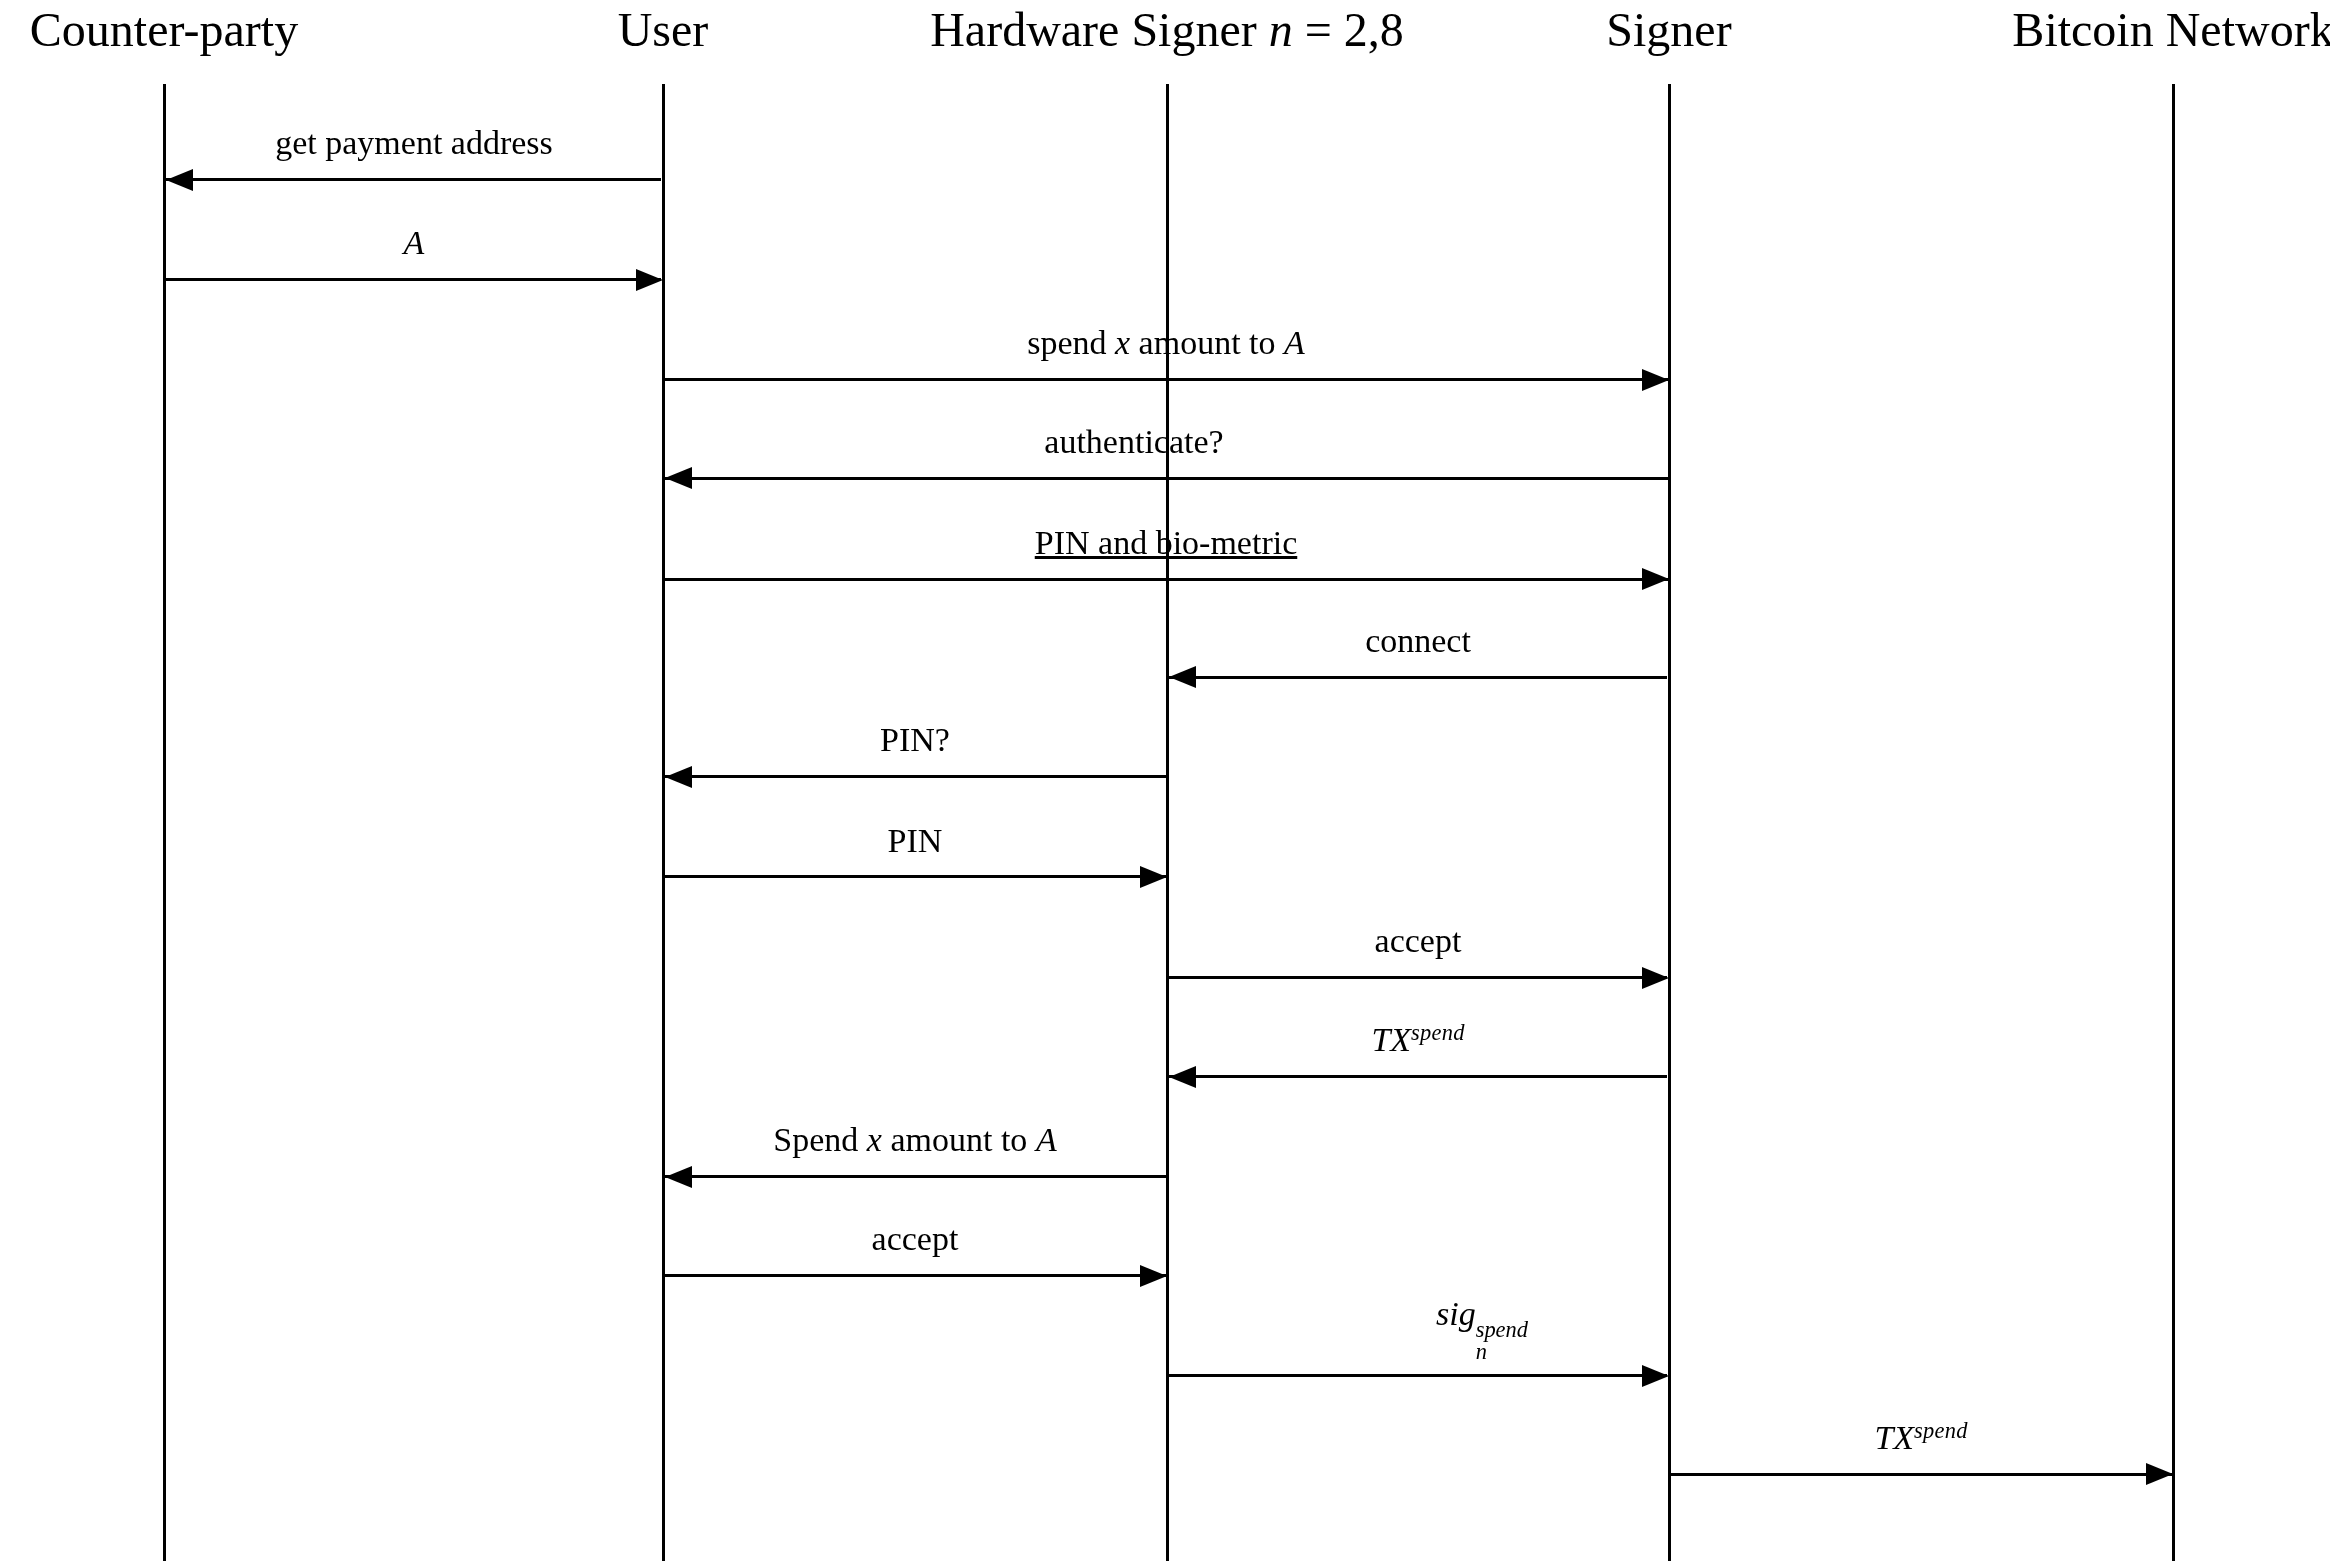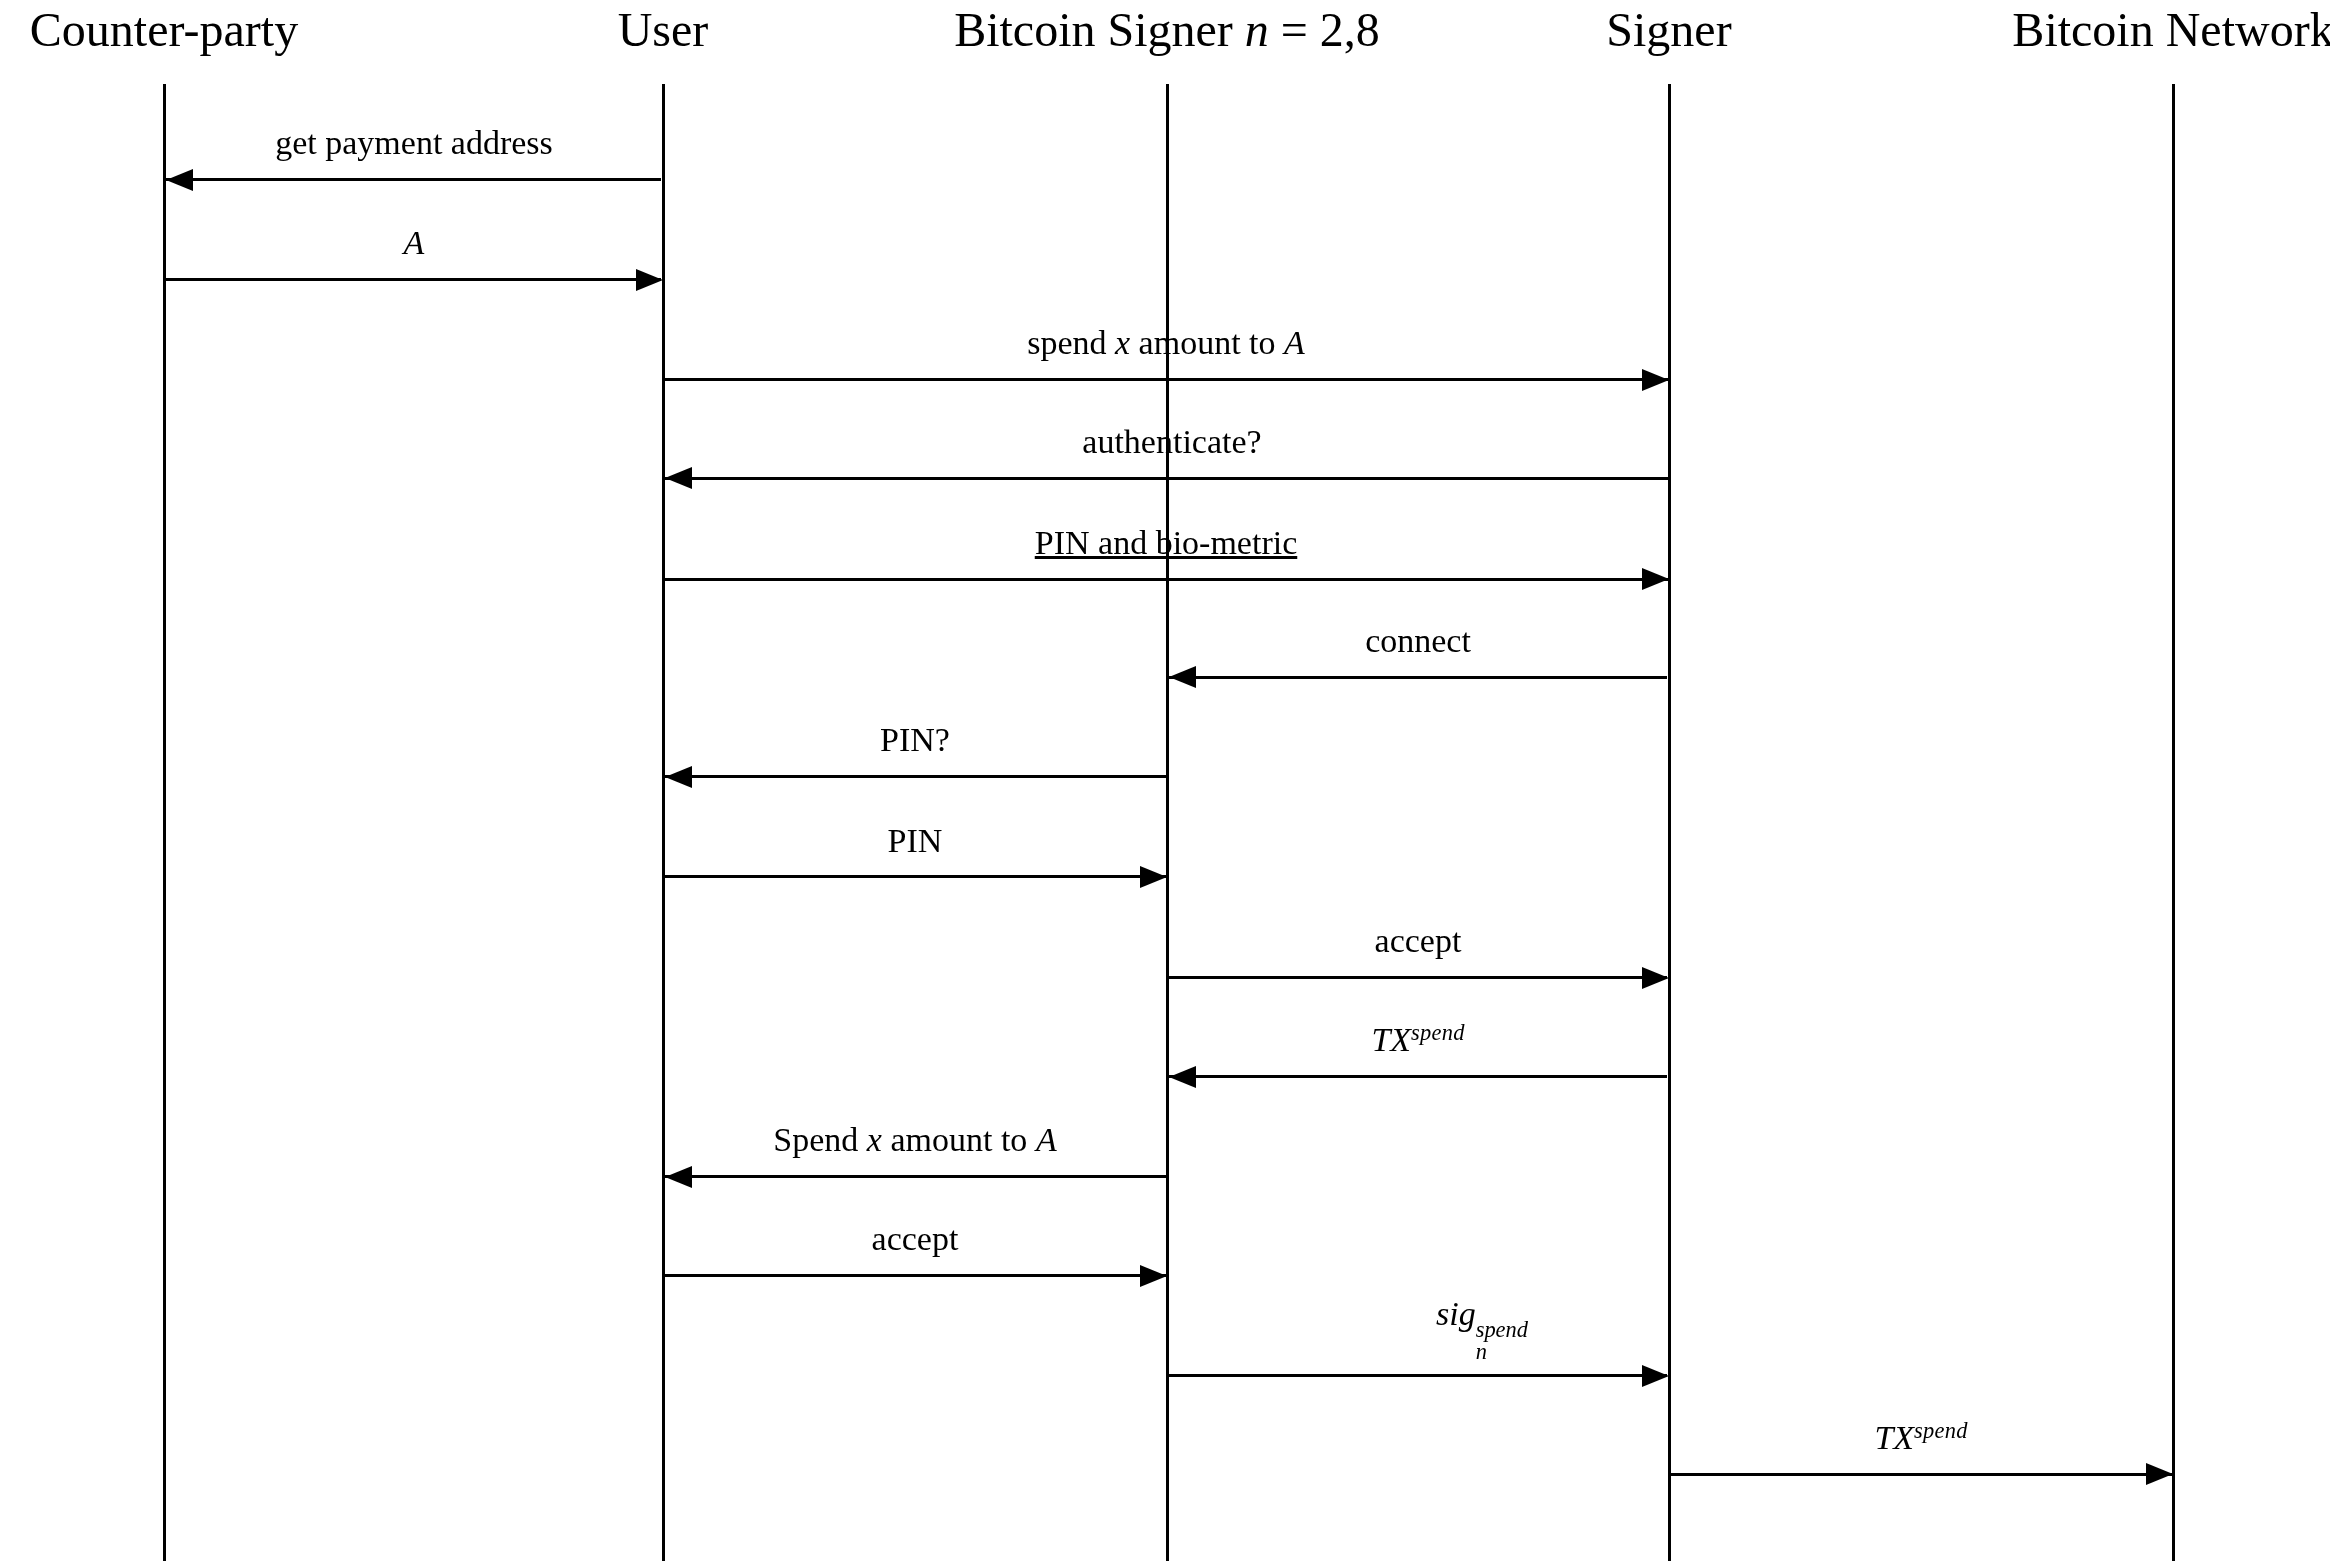--- a/index.html
+++ b/index.html
@@ -65,21 +65,21 @@
     vertical-align: -0.55em;
   }
 </style>
 </head>
 <body>
 
 <div id="canvas">
   <div id="actors-layer">
       <div class="actor-label" style="left: 164px;"><span>Counter-party</span></div>
       <div class="actor-label" style="left: 663px;"><span>User</span></div>
-      <div class="actor-label" style="left: 1167px;"><span>Bitcoin Signer </span><span class="italic">n</span><span> = 2,8</span></div>
+      <div class="actor-label" style="left: 1167px;"><span>Hardware Signer </span><span class="italic">n</span><span> = 2,8</span></div>
       <div class="actor-label" style="left: 1669px;"><span>Signer</span></div>
       <div class="actor-label" style="left: 2173px;"><span>Bitcoin Network</span></div>
     </div>
   <div id="lifelines-layer">
       <div class="lifeline" style="left: 163px; top: 84px; height: 1477px;"></div>
       <div class="lifeline" style="left: 662px; top: 84px; height: 1477px;"></div>
       <div class="lifeline" style="left: 1166px; top: 84px; height: 1477px;"></div>
       <div class="lifeline" style="left: 1668px; top: 84px; height: 1477px;"></div>
       <div class="lifeline" style="left: 2172px; top: 84px; height: 1477px;"></div>
     </div>
@@ -93,21 +93,21 @@
         <div class="msg-label" style="left: 414px; bottom: 1295px;"><span class="italic">A</span></div>
         <div class="msg-line" style="left: 166px; width: 495px; top: 278px;"></div>
         <div class="arrowhead right" style="top: 269px; left: 636px;"></div>
       </div>
       <div>
         <div class="msg-label" style="left: 1166px; bottom: 1195px;"><span>spend </span><span class="italic">x</span><span> amount to </span><span class="italic">A</span></div>
         <div class="msg-line" style="left: 665px; width: 1003px; top: 378px;"></div>
         <div class="arrowhead right" style="top: 369px; left: 1642px;"></div>
       </div>
       <div>
-        <div class="msg-label" style="left: 1172px; bottom: 1096px;"><span>authenticate?</span></div>
+        <div class="msg-label" style="left: 1134px; bottom: 1096px;"><span>authenticate?</span></div>
         <div class="msg-line" style="left: 665px; width: 1003px; top: 477px;"></div>
         <div class="arrowhead left" style="top: 467px; left: 665px;"></div>
       </div>
       <div>
         <div class="msg-label" style="left: 1166px; bottom: 995px; text-decoration: underline;"><span>PIN and bio-metric</span></div>
         <div class="msg-line" style="left: 665px; width: 1003px; top: 578px;"></div>
         <div class="arrowhead right" style="top: 568px; left: 1642px;"></div>
       </div>
       <div>
         <div class="msg-label" style="left: 1418px; bottom: 897px;"><span>connect</span></div>

